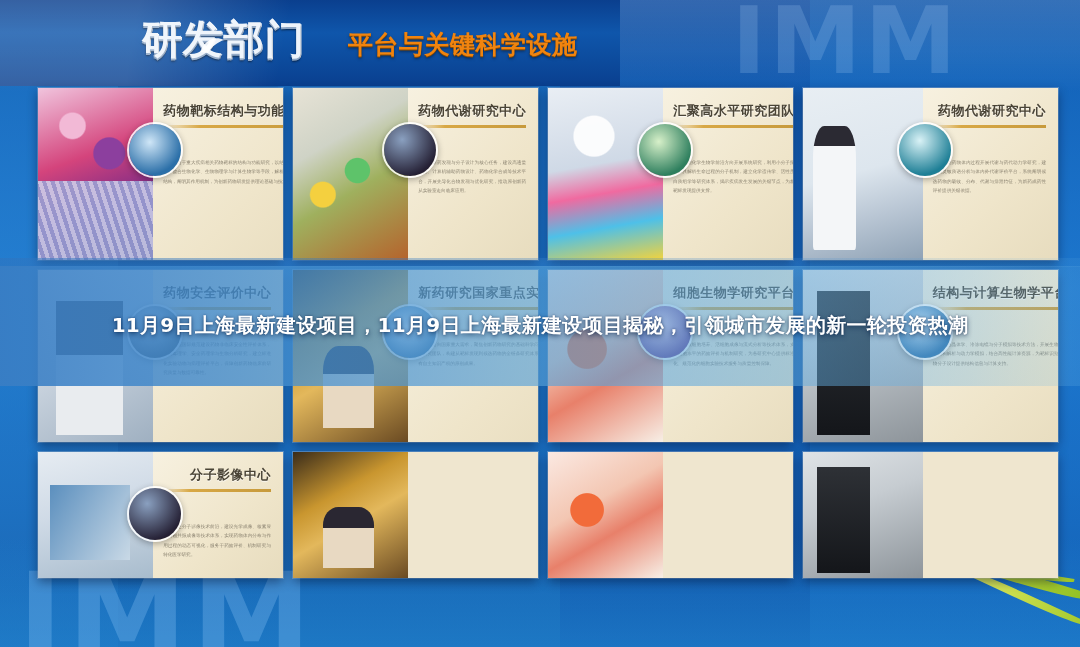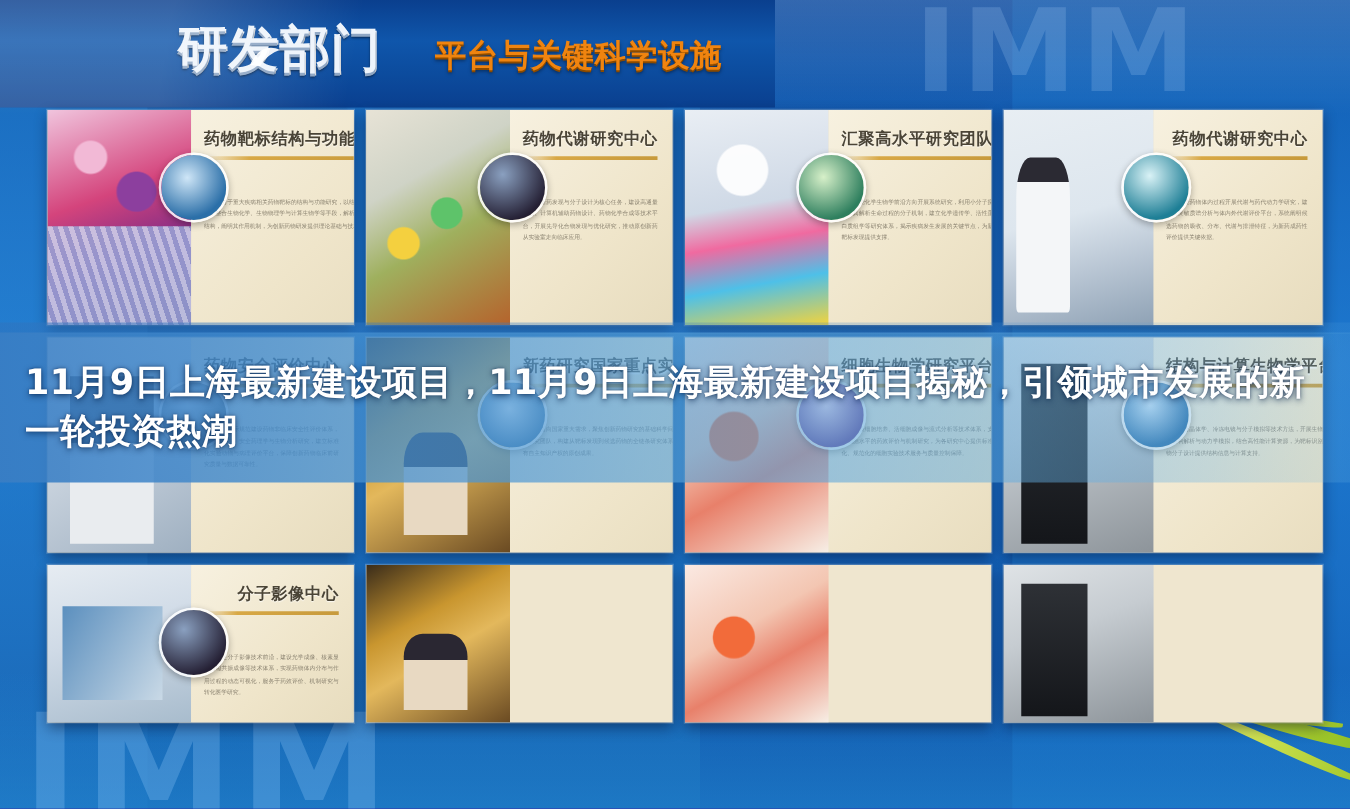--- a/index.html
+++ b/index.html
@@ -133,22 +133,22 @@
   
   .overlay-band{position:absolute;left:0;right:0;top:266px;height:120px;
     background:linear-gradient(90deg,
       rgba(58,126,196,.90) 0%,
       rgba(66,140,206,.80) 22%,
       rgba(86,160,216,.66) 48%,
       rgba(96,170,222,.52) 72%,
       rgba(110,180,228,.34) 90%,
       rgba(120,190,232,.18) 100%);
     display:flex;align-items:center;justify-content:center;}
-  .overlay-text{width:1040px;color:#fff;
-    font-size:28px;font-weight:800;line-height:1.38;letter-spacing:.3px;
+  .overlay-text{width:1040px;text-align:center;color:#fff;
+    font-size:20px;font-weight:800;line-height:1.38;letter-spacing:.3px;
     text-shadow:0 2px 5px rgba(0,30,70,.65),0 0 2px rgba(0,20,60,.5);}
 
   
   .band-cap{position:absolute;left:0;right:0;top:258px;height:9px;
     background:linear-gradient(90deg,rgba(48,116,190,.55),rgba(120,190,232,.10));}
 </style>
 </head>
 <body>
 
 <div class="stage">

